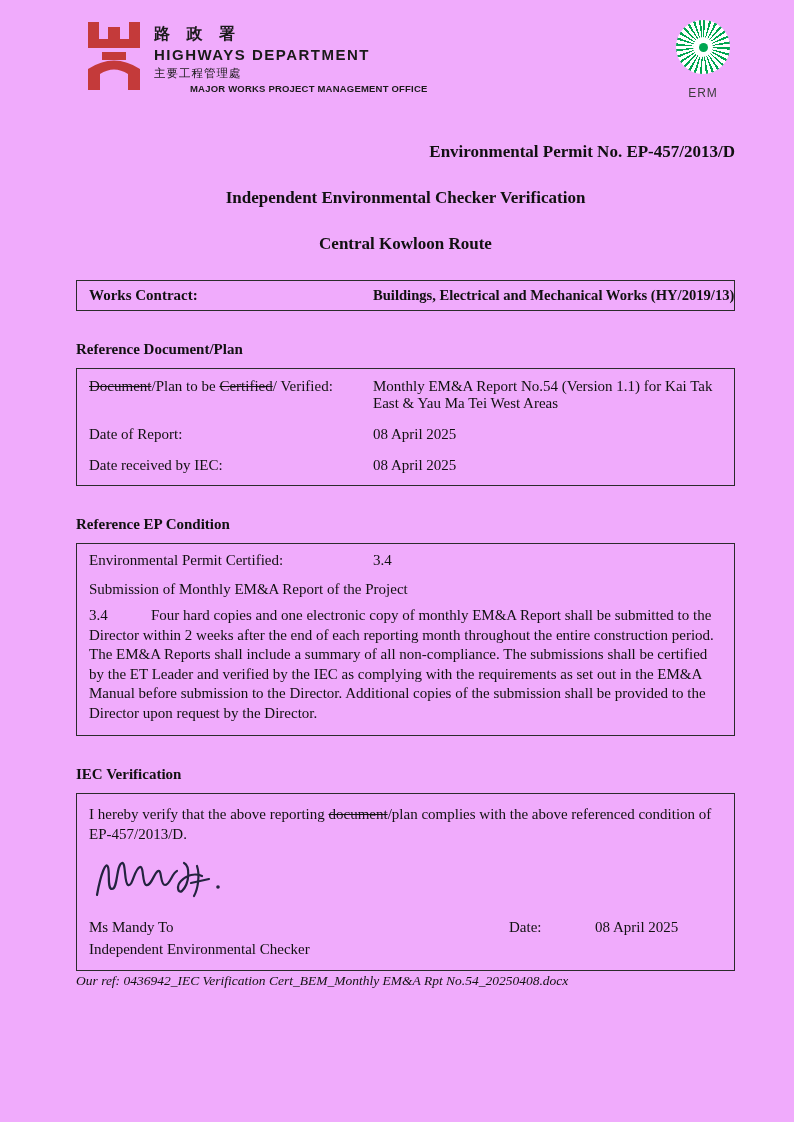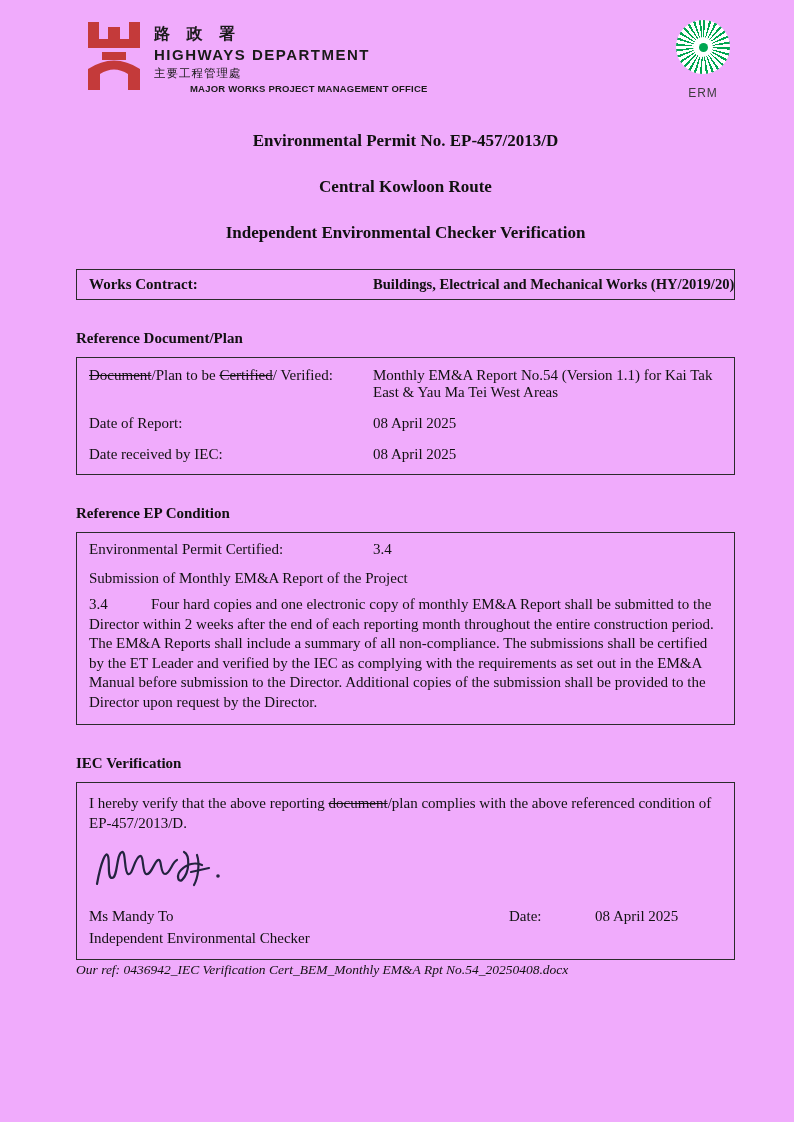--- a/index.html
+++ b/index.html
@@ -26,21 +26,21 @@
     background: repeating-conic-gradient(#00a651 0deg 5deg, #ffffff 5deg 13deg);
     position: relative;
   }
   .erm-burst::before { content: ""; position: absolute; inset: 17px; border-radius: 50%; background: #fff; }
   .erm-burst::after { content: ""; position: absolute; left: 50%; top: 50%; width: 9px; height: 9px;
     margin: -4.5px 0 0 -4.5px; border-radius: 50%; background: #00a651; }
   .erm-text { font-family: "Liberation Sans", sans-serif; font-size: 12px; font-weight: normal;
     color: #3c3c3c; margin-top: 12px; letter-spacing: 1px; }
   
   .title { text-align: center; font-size: 17px; font-weight: bold; margin-bottom: 26px; }
-  .title.first { margin-top: 31px; }
+  .title.first { margin-top: 42px; text-align: right; }
   
   .box { border: 1px solid #2b2b2b; margin-top: 10px; }
   .row { display: flex; padding: 8px 12px; }
   .row .label { width: 284px; flex: 0 0 284px; }
   .row .value { flex: 1; }
   .bold { font-weight: bold; }
   .works-box .row { padding: 6px 12px; }
   .works-box .value { white-space: nowrap; font-size: 14.6px; }
   .section-heading { font-size: 15px; font-weight: bold; margin-top: 30px; }
   .strike { text-decoration: line-through; }
@@ -87,27 +87,27 @@
         <div class="hyd-en-sub">MAJOR WORKS PROJECT MANAGEMENT OFFICE</div>
       </div>
     </div>
     <div class="erm-block">
       <div class="erm-burst"></div>
       <div class="erm-text">ERM</div>
     </div>
   </header>
 
   <h1 class="title first">Environmental Permit No. EP-457/2013/D</h1>
+  <h1 class="title">Independent Environmental Checker Verification</h1>
   <h1 class="title">Central Kowloon Route</h1>
-  <h1 class="title">Independent Environmental Checker Verification</h1>
 
   <div class="box works-box">
     <div class="row">
       <div class="label bold">Works Contract:</div>
-      <div class="value bold">Buildings, Electrical and Mechanical Works (HY/2019/20)</div>
+      <div class="value bold">Buildings, Electrical and Mechanical Works (HY/2019/13)</div>
     </div>
   </div>
 
   <h2 class="section-heading">Reference Document/Plan</h2>
   <div class="box doc-box">
     <div class="row">
       <div class="label"><span class="strike">Document</span><span>/Plan to be </span><span class="strike">Certified</span><span>/ Verified:</span></div>
       <div class="value">Monthly EM&amp;A Report No.54 (Version 1.1) for Kai Tak East &amp; Yau Ma Tei West Areas</div>
     </div>
     <div class="row">

